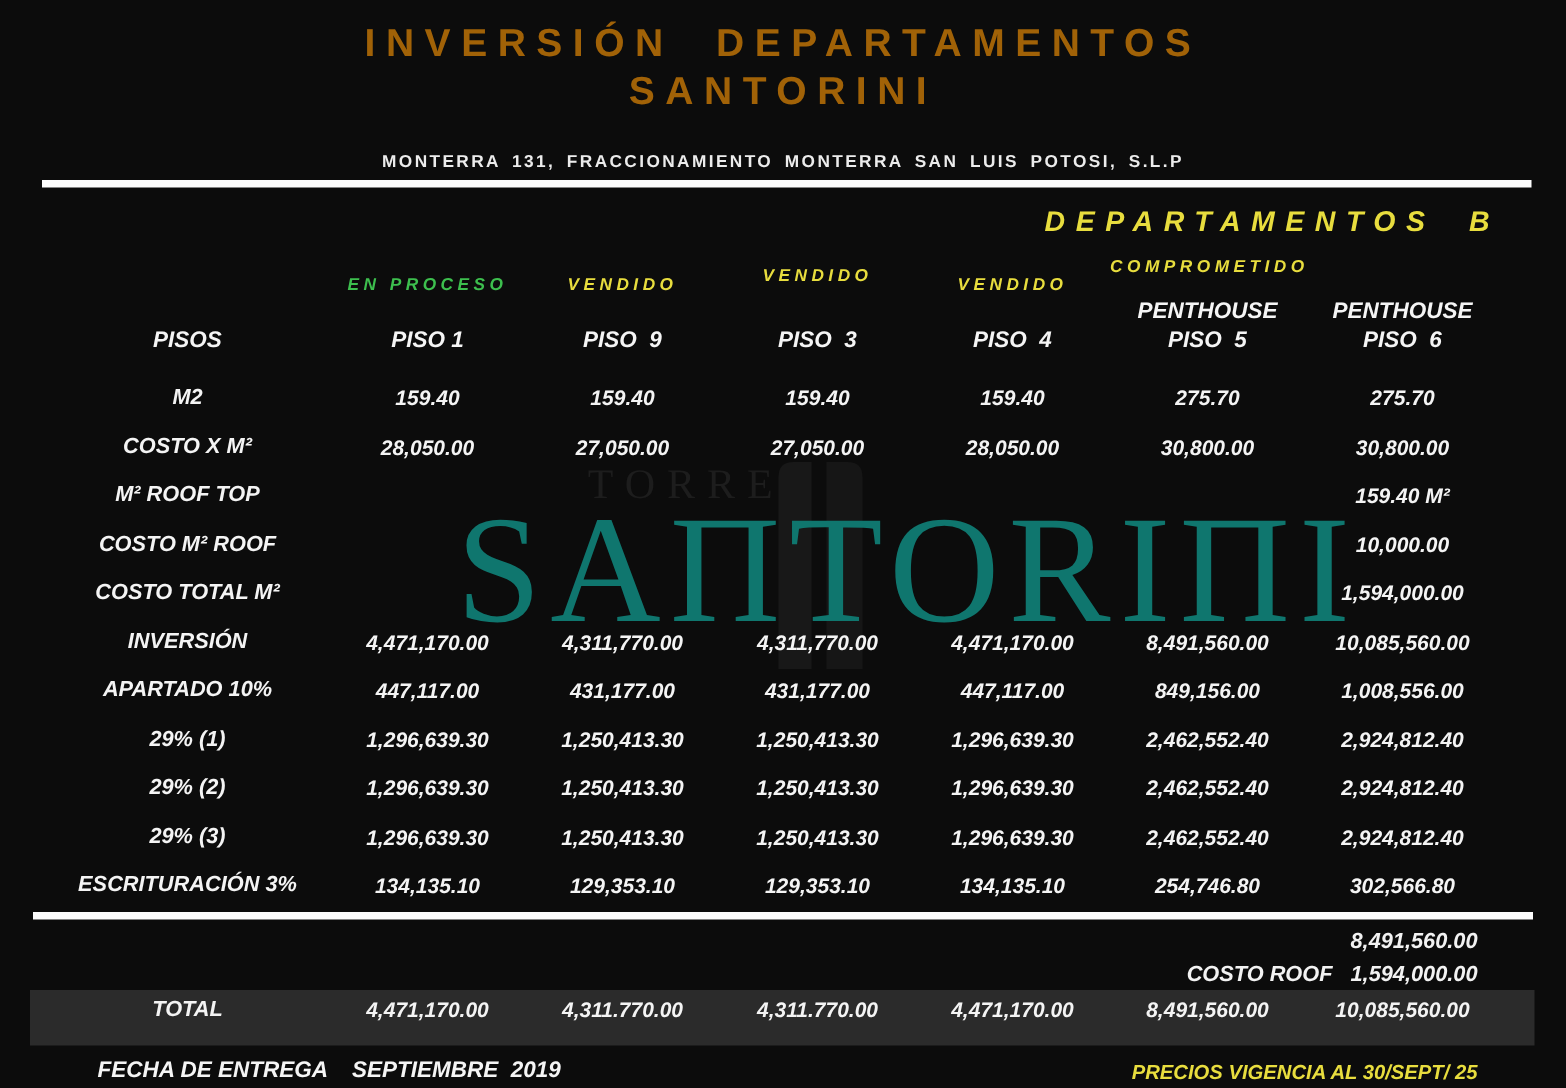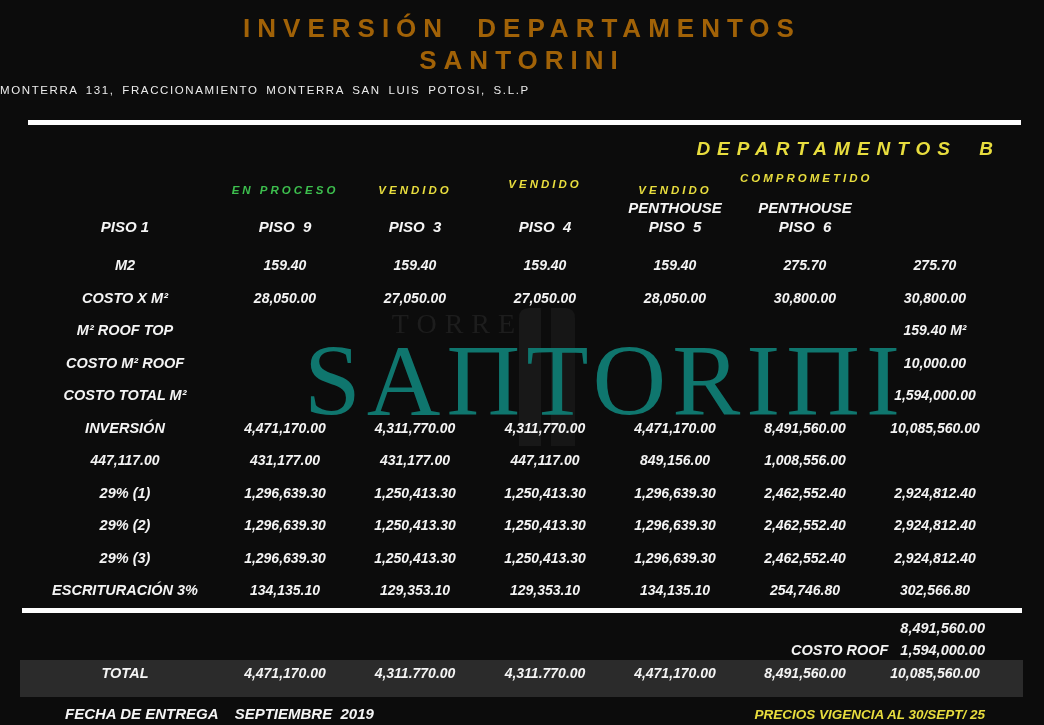--- a/index.html
+++ b/index.html
@@ -19,22 +19,23 @@
     text-align:center;
     font-weight:bold;
     font-size:26px;
     letter-spacing:7px;
     word-spacing:14px;
     line-height:32px;
     color:#a16207;
     z-index:2;
   }
   .subtitle {
-    top:84px; left:0; width:100%;
-    font-weight:normal;
+    top:102px; left:0; width:100%;
+    text-align:center;
+    font-weight:bold;
     font-size:11.5px;
     letter-spacing:1.6px;
     word-spacing:3px;
     color:#ececec;
     z-index:2;
   }
   .rule { background:#fdfdfd; height:5px; z-index:2; }
   .rule-top { top:120px; left:28px; width:993px; }
   .rule-bottom { top:608px; left:22px; width:1000px; }
 
@@ -155,20 +156,21 @@
   <div class="cell"></div>
 <div class="cell status" style="color: rgb(61, 191, 78);">EN PROCESO</div>
     <div class="cell status" style="color: rgb(232, 221, 62);">VENDIDO</div>
     <div class="cell status" style="color: rgb(232, 221, 62);">VENDIDO</div>
     <div class="cell status" style="color: rgb(232, 221, 62);">VENDIDO</div>
     <div class="cell status" style="color: rgb(232, 221, 62);">COMPROMETIDO</div>
     <div class="cell status" style="color: rgb(232, 221, 62);"></div>
   </div>
 
 <div class="abs grid header-row" id="headerRow">
+  <div class="cell rowhead">PISOS</div>
 <div class="cell colhead"><div class="colhead-top"></div><div class="colhead-main">PISO 1</div></div>
     <div class="cell colhead"><div class="colhead-top"></div><div class="colhead-main">PISO  9</div></div>
     <div class="cell colhead"><div class="colhead-top"></div><div class="colhead-main">PISO  3</div></div>
     <div class="cell colhead"><div class="colhead-top"></div><div class="colhead-main">PISO  4</div></div>
     <div class="cell colhead"><div class="colhead-top">PENTHOUSE</div><div class="colhead-main">PISO  5</div></div>
     <div class="cell colhead"><div class="colhead-top">PENTHOUSE</div><div class="colhead-main">PISO  6</div></div>
   </div>
 
 <div class="abs table-body" id="tableBody">
     <div class="grid data-row">
@@ -219,20 +221,21 @@
     <div class="grid data-row">
       <div class="cell rowlabel">INVERSIÓN</div>
       <div class="cell val">4,471,170.00</div>
       <div class="cell val">4,311,770.00</div>
       <div class="cell val">4,311,770.00</div>
       <div class="cell val">4,471,170.00</div>
       <div class="cell val">8,491,560.00</div>
       <div class="cell val">10,085,560.00</div>
     </div>
     <div class="grid data-row">
+      <div class="cell rowlabel">APARTADO 10%</div>
       <div class="cell val">447,117.00</div>
       <div class="cell val">431,177.00</div>
       <div class="cell val">431,177.00</div>
       <div class="cell val">447,117.00</div>
       <div class="cell val">849,156.00</div>
       <div class="cell val">1,008,556.00</div>
     </div>
     <div class="grid data-row">
       <div class="cell rowlabel">29% (1)</div>
       <div class="cell val">1,296,639.30</div>

